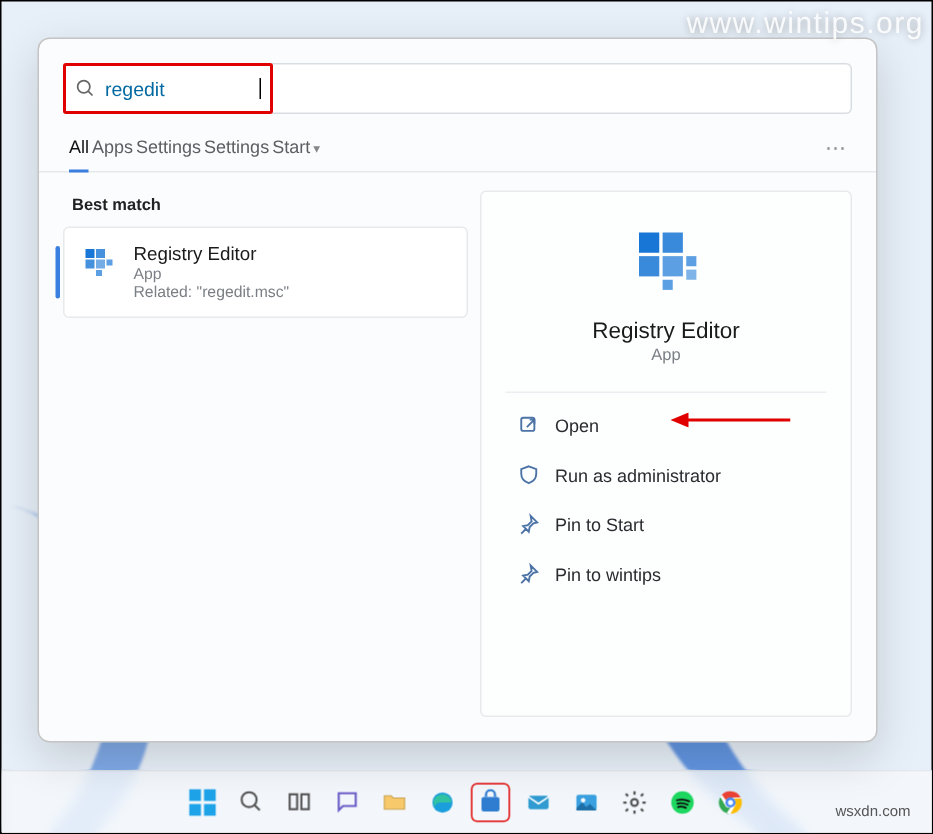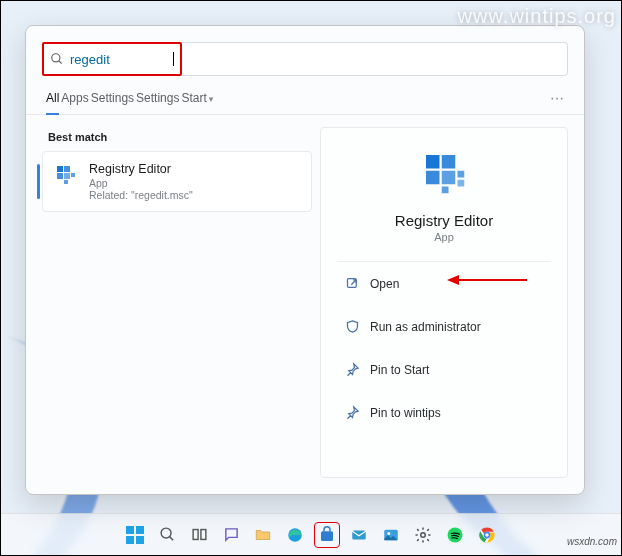--- a/index.html
+++ b/index.html
@@ -30,24 +30,23 @@
   }
   .watermark-top {
     position: absolute; top: 4px; right: 5px;
     color: rgba(255,255,255,0.85);
     font-size: 20px; letter-spacing: 1px;
     text-shadow: 0 0 6px rgba(0,0,0,0.3);
     font-weight: 400;
     z-index: 50;
   }
   .watermark-bottom {
-    position: absolute; bottom: 8px; right: 4px;
+    position: absolute; bottom: 8px; right: 14px;
     color: #555; font-size: 10px;
     z-index: 50;
-    font-style: italic;
   }
 
   .search-panel {
     position: absolute;
     left: 24px; top: 24px;
     width: 560px; height: 470px;
     background: #fbfcfd;
     border: 1px solid #c4c4c4;
     border-radius: 8px;
     box-shadow: 0 10px 30px rgba(0,0,0,0.15);
@@ -146,21 +145,21 @@
     flex-direction: column;
     align-items: center;
     padding: 18px 10px 10px;
     position: relative;
   }
   .hero-icon { width: 54px; height: 54px; margin-bottom: 12px; color:#1776d6;}
   .hero-title { font-size: 15px; color: #1a1a1a; }
   .hero-sub { font-size: 11px; color: #7a7f85; margin-top: 2px; margin-bottom: 18px; }
   .divider { height: 1px; background: #eceff2; align-self: stretch; margin: 0 6px 8px; }
 
-  .actions { align-self: stretch; display: flex; flex-direction: column; gap: 16px; padding: 0 6px;}
+  .actions { align-self: stretch; display: flex; flex-direction: column; gap: 6px; padding: 0 6px;}
   .action {
     display: flex; align-items: center; gap: 10px;
     padding: 6px 8px; border-radius: 4px;
     font-size: 12px; color: #2a2d30; cursor: pointer;
     position: relative;
   }
   .action .ico { width: 15px; height: 15px; flex: 0 0 auto; color: #4b73a6; }
 
   .arrow {
     position: absolute;

